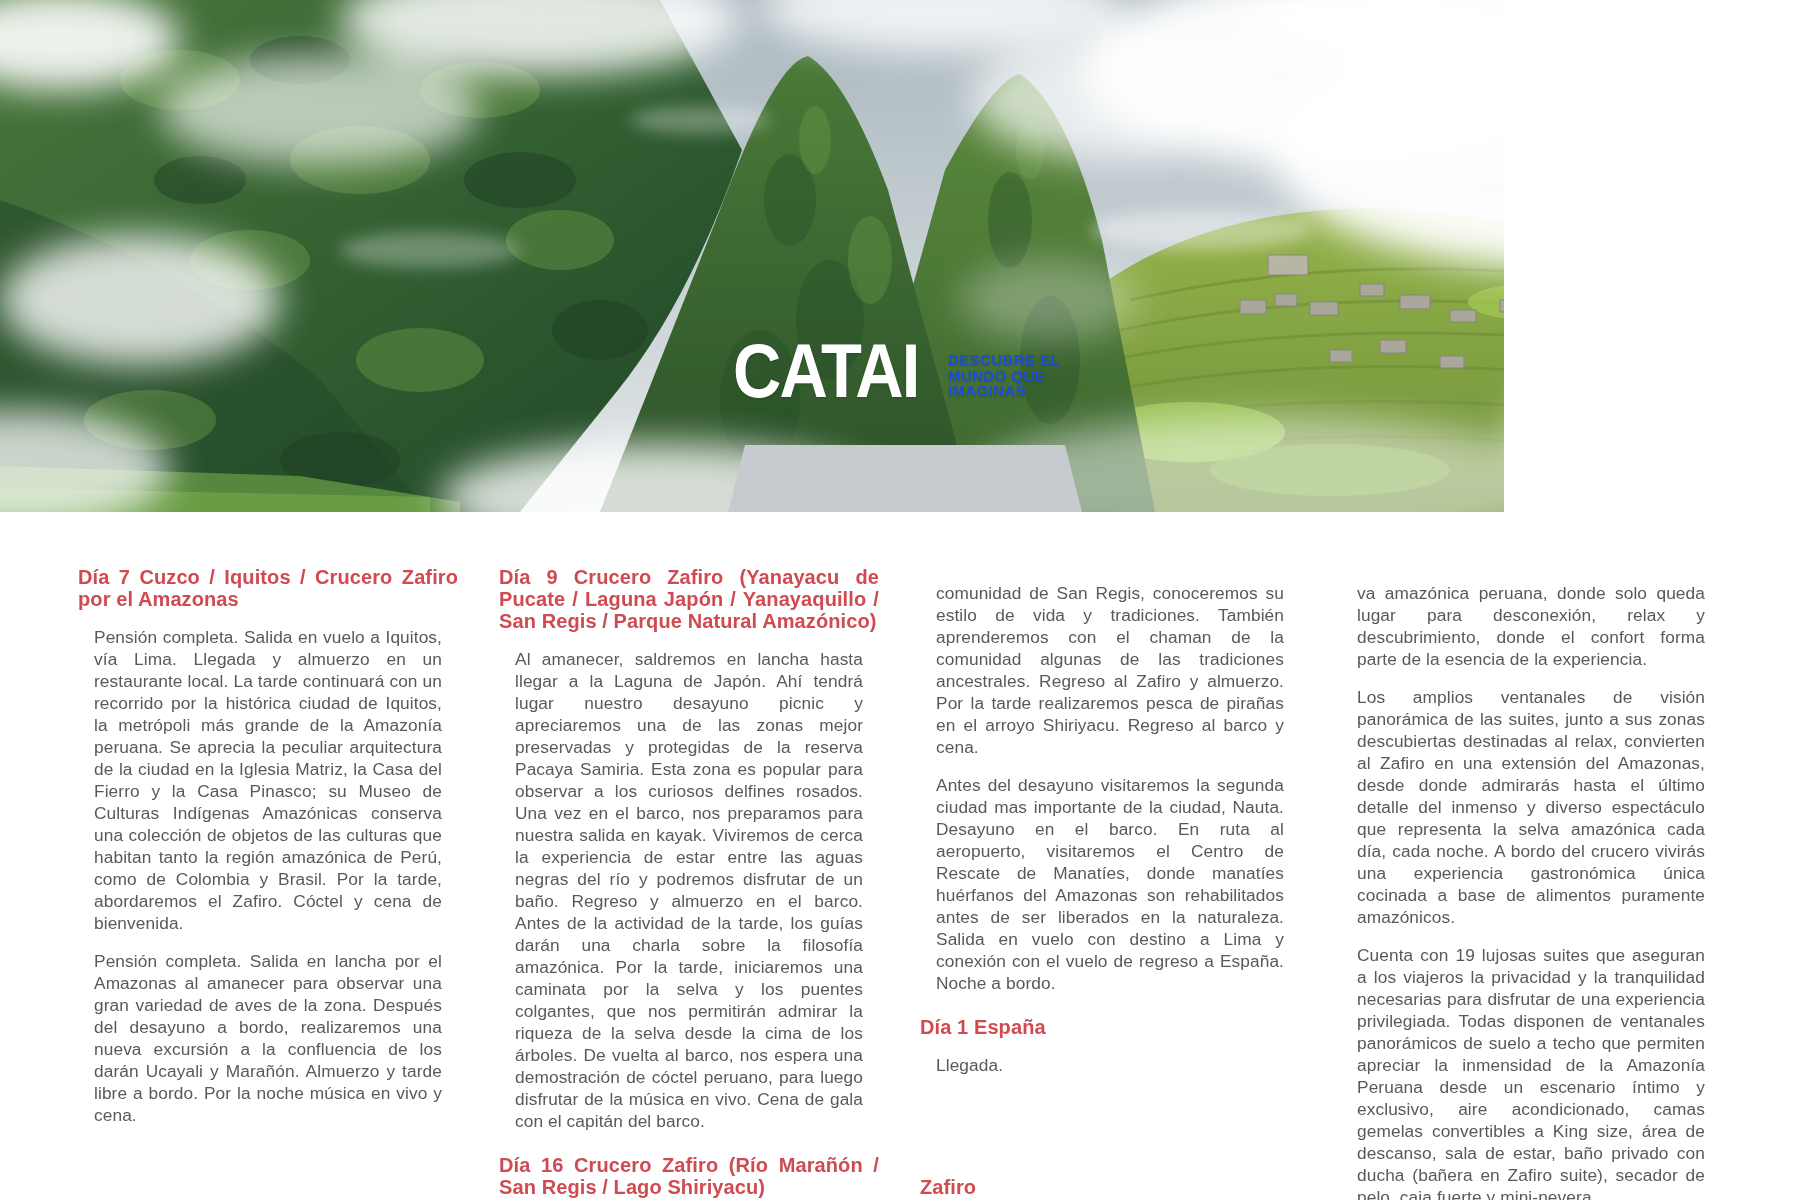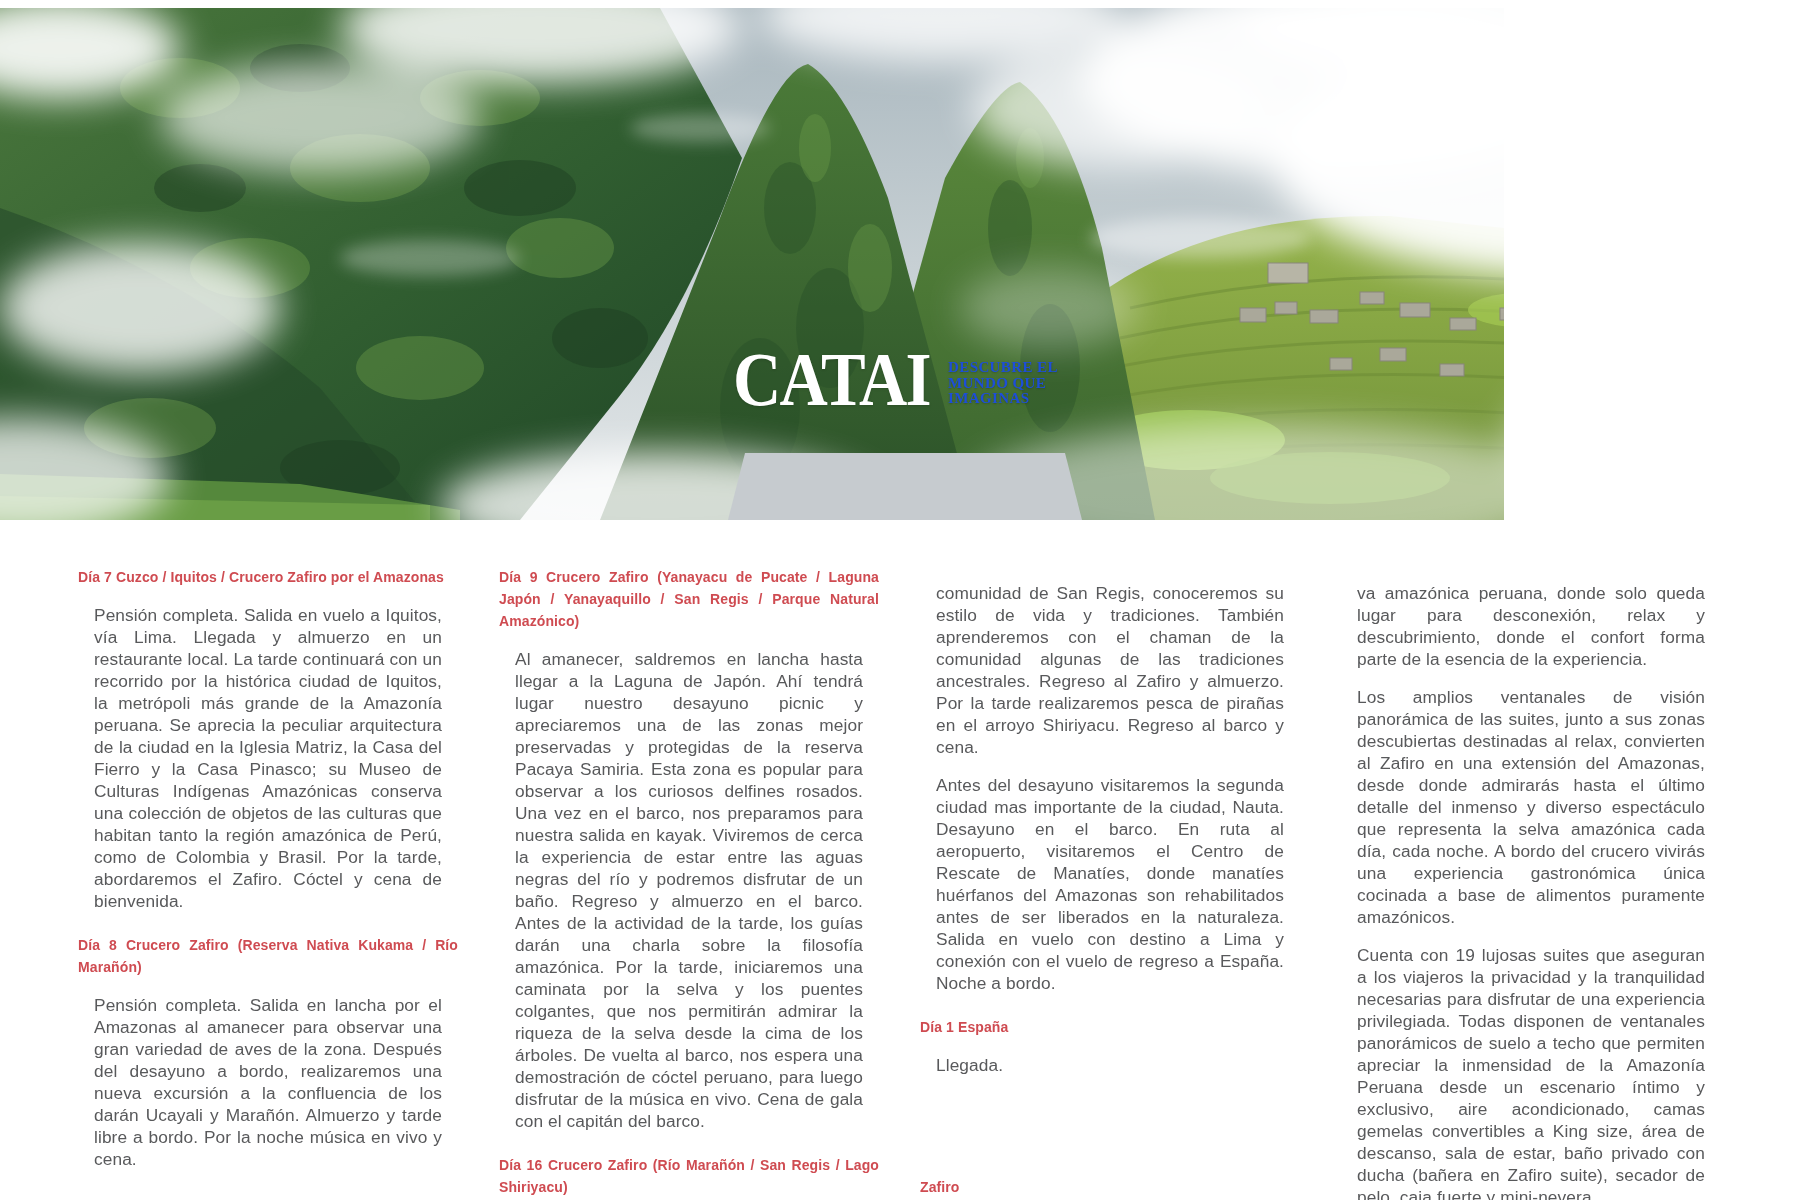--- a/index.html
+++ b/index.html
@@ -1,21 +1,21 @@
 <!DOCTYPE html>
 <html><head>
 <meta charset="utf-8">
 <style>
   html,body{margin:0;padding:0;}
   body{
     width:1800px;height:1200px;position:relative;overflow:hidden;
     background:#ffffff;font-family:"Liberation Sans",sans-serif;
   }
   
-  .hero{position:absolute;left:0;top:8px;width:1504px;height:512px;overflow:hidden;font-family:Liberation Serif, serif;}
+  .hero{position:absolute;left:0;top:0;width:1504px;height:512px;overflow:hidden;}
   .hero svg{display:block;width:1800px;height:512px;}
   .logo{
     position:absolute;left:733px;top:341px;color:#fff;
     font-weight:bold;font-size:76px;line-height:60px;letter-spacing:-2px;
     transform:scaleX(.88);transform-origin:left top;white-space:nowrap;
     text-shadow:0 1px 3px rgba(0,0,0,.15);
   }
   .tagline{
     position:absolute;left:948px;top:352px;color:#1d4ed8;
     font-weight:bold;font-size:15px;line-height:15.5px;letter-spacing:.4px;
@@ -27,21 +27,21 @@
     clip-path:polygon(4.8% 0%,95.2% 0%,100% 100%,0% 100%);
   }
   
   .content{
     position:absolute;left:78px;top:566px;width:1644px;
     display:flex;gap:41px;color:#58595b;
   }
   .col{width:380px;font-size:17.3px;line-height:22px;text-align:justify;letter-spacing:.1px;}
   .col p{margin:16px;}
   .h{
-    margin:22px 0 0 0;color:#cf4b51;font-size:14px;font-weight:bold;
+    margin:22px 0 0 0;color:#cf4b51;font-size:20px;font-weight:bold;
     line-height:22px;text-align:justify;
   }
   .h.first{margin-top:0;}
   .h.bigGap{margin-top:100px;}
 </style>
 </head>
 <body>
 
 <div class="hero">
   <svg viewBox="0 0 1800 512" preserveAspectRatio="none">
@@ -198,21 +198,20 @@
     <div>IMAGINAS</div>
   </div>
   <div class="graybox"></div>
 </div>
 
 <main class="content">
 
   <section class="col">
     <h3 class="h first">Día 7 Cuzco / Iquitos / Crucero Zafiro por el Amazonas</h3>
     <p>Pensión completa. Salida en vuelo a Iquitos, vía Lima. Llegada y almuerzo en un restaurante local. La tarde continuará con un recorrido por la histórica ciudad de Iquitos, la metrópoli más grande de la Amazonía peruana. Se aprecia la peculiar arquitectura de la ciudad en la Iglesia Matriz, la Casa del Fierro y la Casa Pinasco; su Museo de Culturas Indígenas Amazónicas conserva una colección de objetos de las culturas que habitan tanto la región amazónica de Perú, como de Colombia y Brasil. Por la tarde, abordaremos el Zafiro. Cóctel y cena de bienvenida.</p>
-    <h3 class="h">Día 8 Crucero Zafiro (Reserva Nativa Kukama / Río Marañón)</h3>
     <p>Pensión completa. Salida en lancha por el Amazonas al amanecer para observar una gran variedad de aves de la zona. Después del desayuno a bordo, realizaremos una nueva excursión a la confluencia de los darán Ucayali y Marañón. Almuerzo y tarde libre a bordo. Por la noche música en vivo y cena.</p>
   </section>
 
   <section class="col">
     <h3 class="h first">Día 9 Crucero Zafiro (Yanayacu de Pucate / Laguna Japón / Yanayaquillo / San Regis / Parque Natural Amazónico)</h3>
     <p>Al amanecer, saldremos en lancha hasta llegar a la Laguna de Japón. Ahí tendrá lugar nuestro desayuno picnic y apreciaremos una de las zonas mejor preservadas y protegidas de la reserva Pacaya Samiria. Esta zona es popular para observar a los curiosos delfines rosados. Una vez en el barco, nos preparamos para nuestra salida en kayak. Viviremos de cerca la experiencia de estar entre las aguas negras del río y podremos disfrutar de un baño. Regreso y almuerzo en el barco. Antes de la actividad de la tarde, los guías darán una charla sobre la filosofía amazónica. Por la tarde, iniciaremos una caminata por la selva y los puentes colgantes, que nos permitirán admirar la riqueza de la selva desde la cima de los árboles. De vuelta al barco, nos espera una demostración de cóctel peruano, para luego disfrutar de la música en vivo. Cena de gala con el capitán del barco.</p>
     <h3 class="h">Día 16 Crucero Zafiro (Río Marañón / San Regis / Lago Shiriyacu)</h3>
     <p>Pensión completa. Por la mañana, visitaremos a la</p>
   </section>
 

